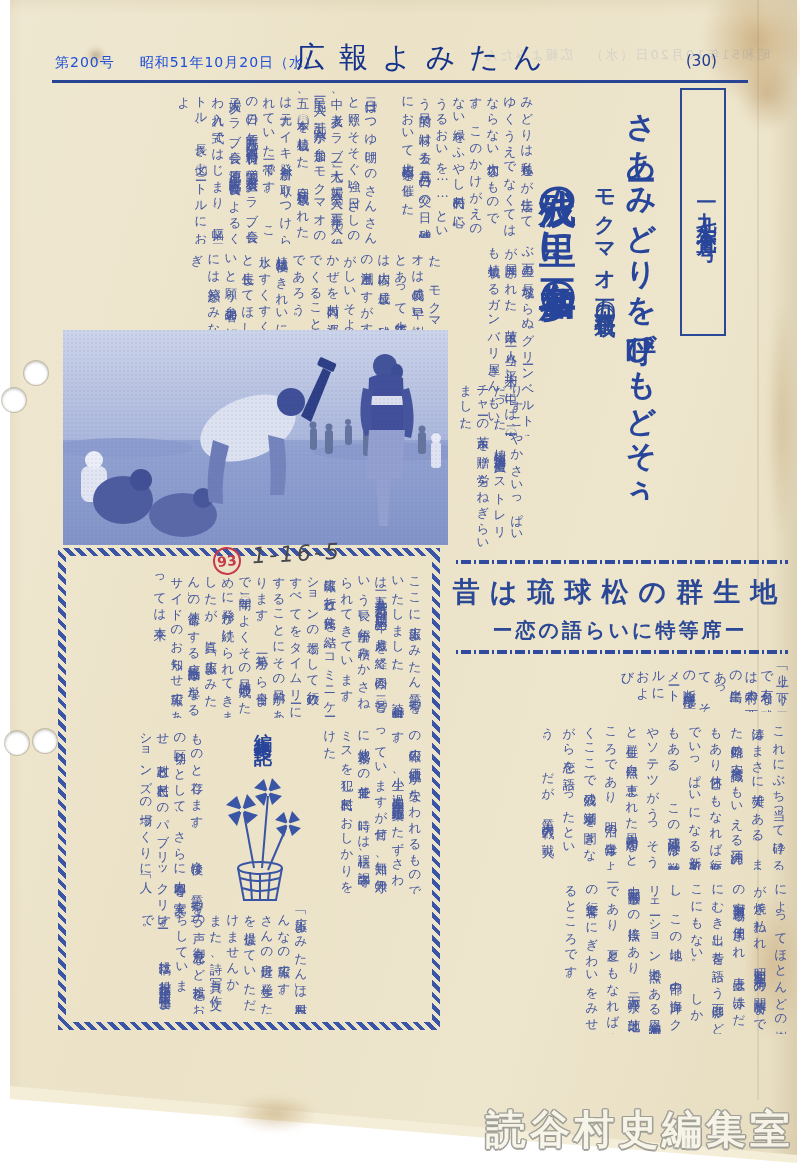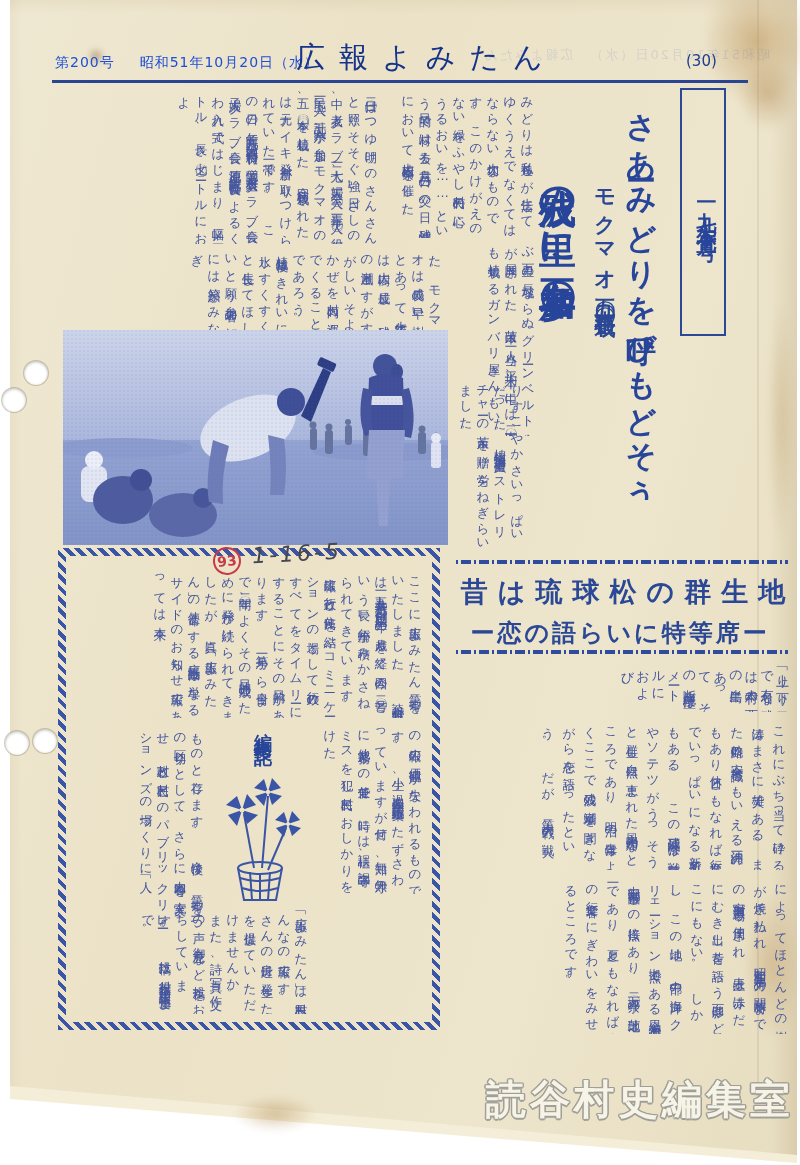--- a/index.html
+++ b/index.html
@@ -70,41 +70,41 @@
   }
   .anno-hand{
     left:252px;top:541px;font-size:22px;color:#474750;z-index:3;font-style:italic;
     letter-spacing:3px;transform:rotate(-3deg);
   }
   
   .deco-rule{
     position:absolute;height:4px;z-index:2;
     background:repeating-linear-gradient(90deg,#2f4b9e 0 2px,transparent 2px 5px,#2f4b9e 5px 15px,transparent 15px 18px);
   }
-  .a2-title{left:450px;top:574px;width:340px;text-align:center;font-size:27px;font-weight:bold;color:#2b4896;letter-spacing:10px;z-index:2;margin-left:8px;}
-  .a2-subtitle{left:450px;top:617px;width:340px;text-align:center;font-size:24px;font-weight:bold;color:#2b4896;letter-spacing:3px;z-index:2;}
+  .a2-title{left:450px;top:574px;width:340px;text-align:center;font-size:27px;font-weight:bold;color:#2b4896;letter-spacing:10px;z-index:2;}
+  .a2-subtitle{left:450px;top:617px;width:340px;text-align:center;font-size:20px;font-weight:bold;color:#2b4896;letter-spacing:3px;z-index:2;}
   .a2-row1{left:553px;top:662px;width:237px;height:50px;font-size:13px;letter-spacing:2px;line-height:15.5px;}
   .a2-row2{left:450px;top:718px;width:340px;height:152px;font-size:12.5px;letter-spacing:1.8px;line-height:21px;}
   .a2-row3{left:450px;top:876px;width:342px;height:158px;font-size:12.5px;letter-spacing:1.8px;line-height:21px;}
   
   .box3{
     left:58px;top:548px;width:382px;height:482px;box-sizing:border-box;z-index:2;position:absolute;
     border:8px solid #3a55a5;
     border-image:repeating-linear-gradient(45deg,#3a55a5 0 4px,rgba(0,0,0,0) 4px 8px) 8;
   }
   .box3 .vtext{z-index:3;}
   .a3-p1{left:8px;top:12px;width:350px;height:150px;}
   .a3-p2a{left:226px;top:166px;width:132px;height:172px;}
   .a3-label{left:156px;top:162px;width:54px;height:54px;font-size:18px;font-weight:bold;color:#27459a;letter-spacing:5px;line-height:26px;}
   .a3-illu{position:absolute;left:144px;top:216px;width:98px;height:132px;z-index:2;}
   .a3-p2b{left:6px;top:168px;width:134px;height:214px;}
   .a3-p3{left:6px;top:350px;width:238px;height:108px;}
   
   .watermark{
-    left:486px;top:1072px;font-size:40px;font-weight:bold;color:#f8f5ea;letter-spacing:4px;
+    left:486px;top:1102px;font-size:40px;font-weight:bold;color:#f8f5ea;letter-spacing:4px;
     z-index:5;opacity:.92;white-space:nowrap;
     text-shadow:1.5px 0 0 #9a9a94,-1.5px 0 0 #9a9a94,0 1.5px 0 #9a9a94,0 -1.5px 0 #9a9a94,
       1px 1px 0 #9a9a94,-1px -1px 0 #9a9a94,1px -1px 0 #9a9a94,-1px 1px 0 #9a9a94;
     font-family:Liberation Serif, serif;
   }
 </style>
 </head>
 <body>
 
 <div>

